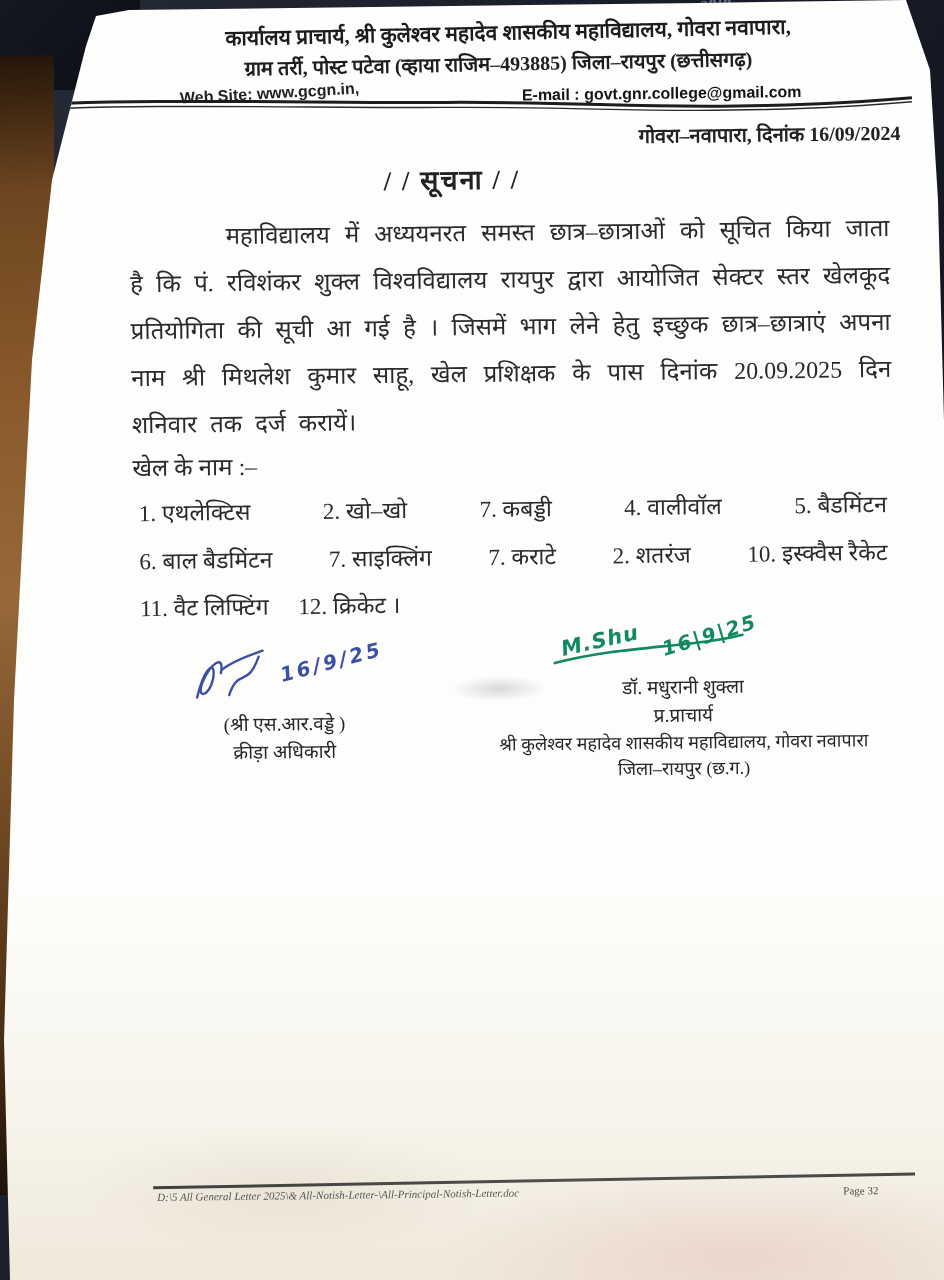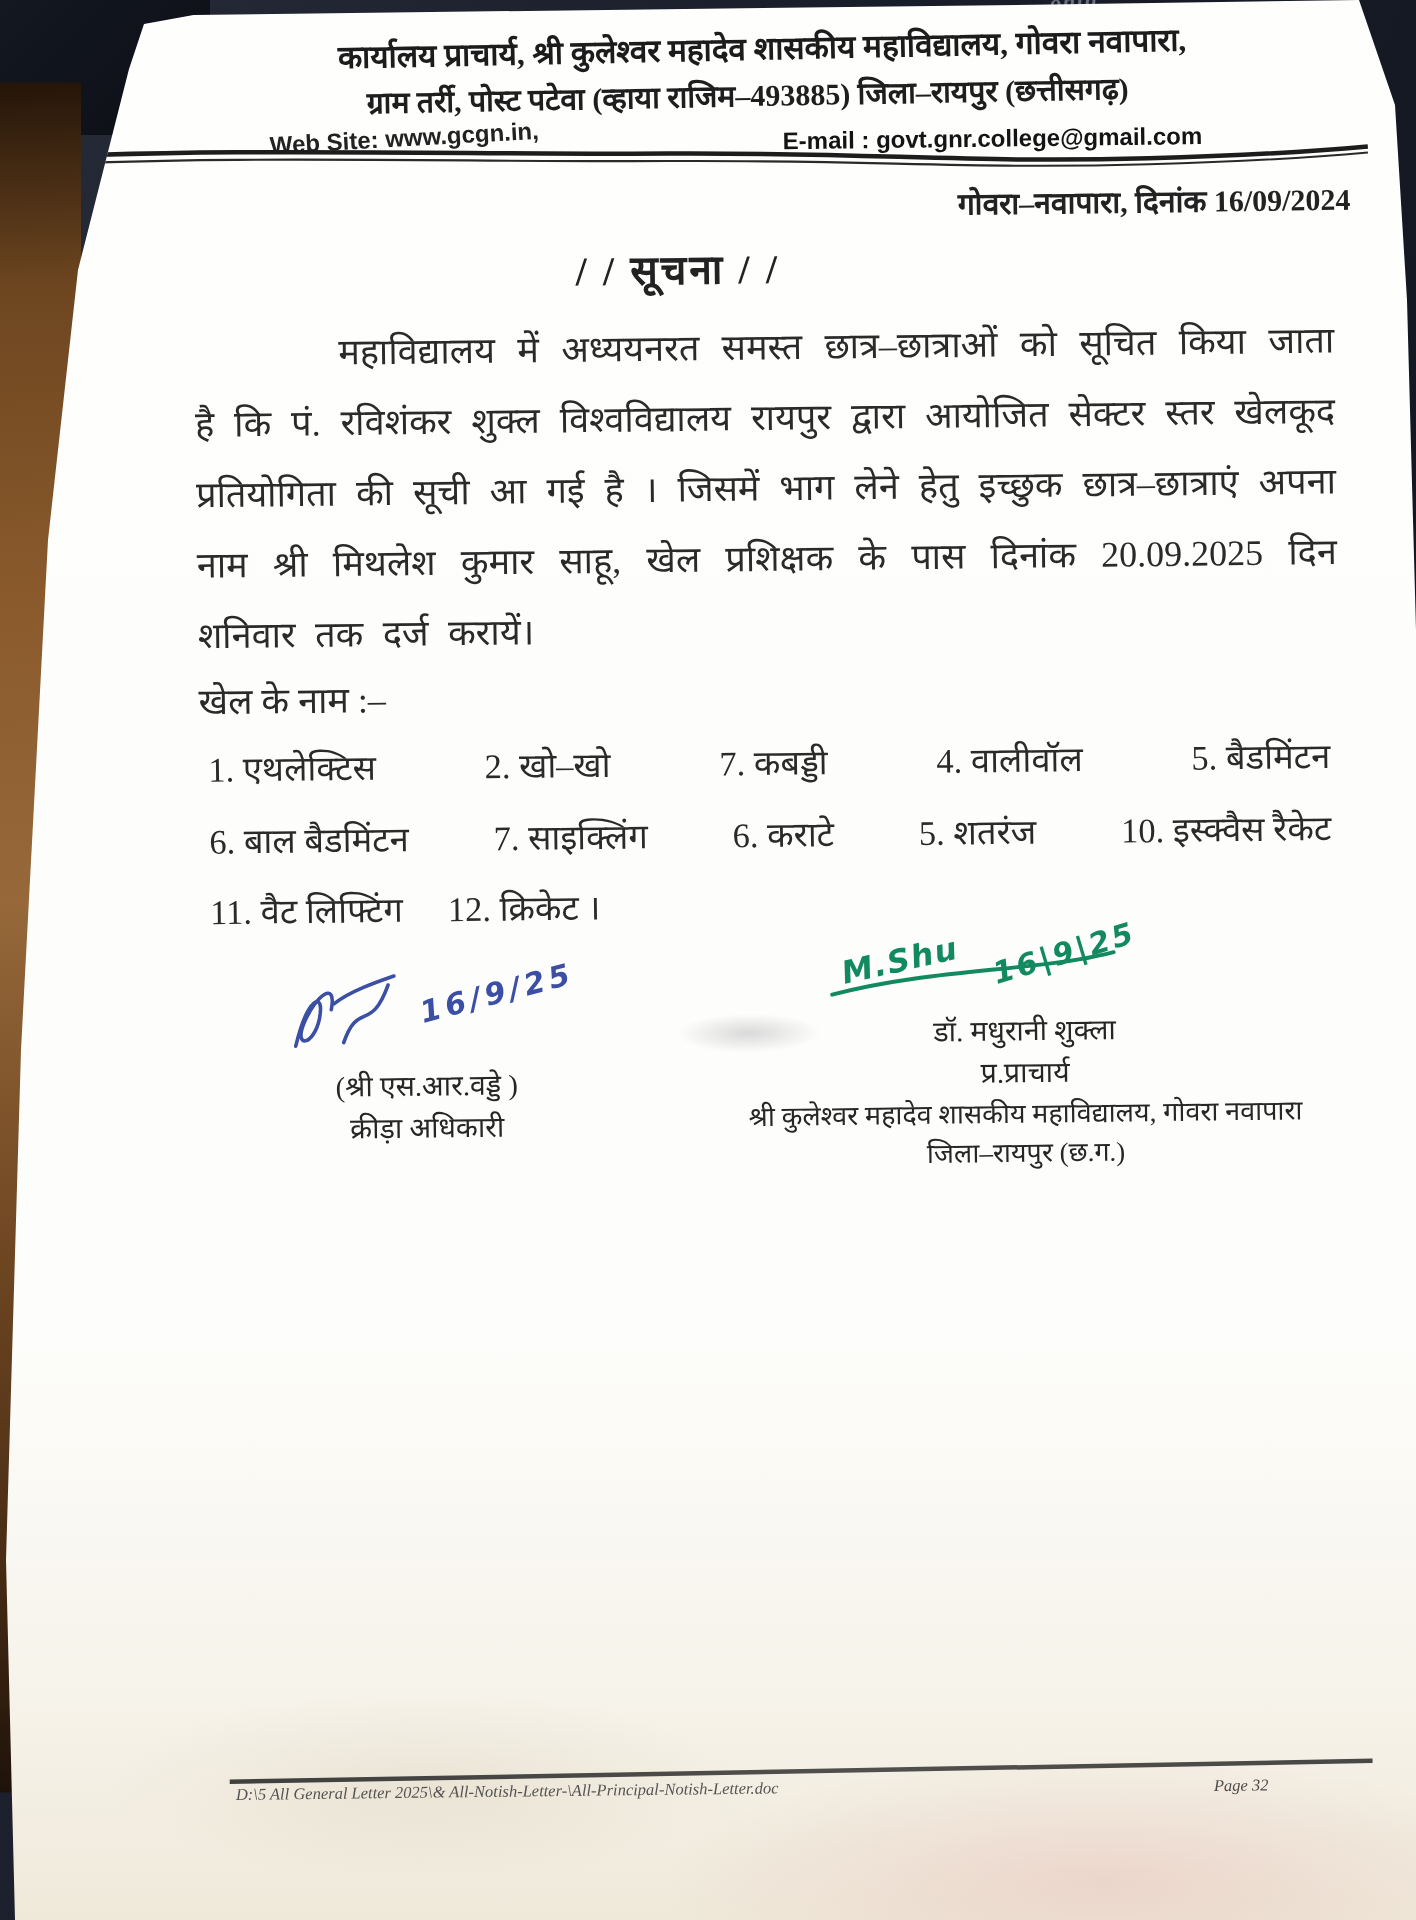--- a/index.html
+++ b/index.html
@@ -66,22 +66,22 @@
   .sig-left-scribble{position:relative;height:72px;}
   .sig-right-scribble{position:relative;height:52px;}
   .smudge{position:absolute;left:450px;top:676px;width:96px;height:26px;border-radius:50%;
     background:radial-gradient(closest-side,rgba(110,110,115,.25),rgba(110,110,115,0));}
 
   .footer-rule{position:absolute;left:146px;top:1180px;width:762px;height:3px;
     background:linear-gradient(90deg,#222 0%,#333 55%,#2a2a2a 100%);
     transform:rotate(-0.35deg);opacity:.85;}
   .footer-path{position:absolute;left:150px;top:1187px;
     font-family:"Liberation Serif",serif;font-style:italic;font-size:11px;color:#3a3a3a;opacity:.85;}
-  .footer-page{position:absolute;left:802px;top:1189px;
-    font-family:"Liberation Serif",serif;font-style:italic;font-size:11px;color:#3a3a3a;opacity:.9;}
+  .footer-page{position:absolute;left:836px;top:1189px;
+    font-family:"Liberation Serif",serif;font-size:11px;color:#3a3a3a;opacity:.9;}
 </style>
 </head>
 <body>
 
 <div class="photo-bg">
   <div class="bg-topleft"></div>
   <span class="bg-paper-text">ohin</span>
   <div class="wood-strip"></div>
 </div>
 
@@ -107,22 +107,22 @@
     <div class="sport-row r1">
         <span class="sport-item">1. एथलेक्टिस</span>
         <span class="sport-item">2. खो–खो</span>
         <span class="sport-item">7. कबड्डी</span>
         <span class="sport-item">4. वालीवॉल</span>
         <span class="sport-item">5. बैडमिंटन</span>
       </div>
     <div class="sport-row r2">
         <span class="sport-item">6. बाल बैडमिंटन</span>
         <span class="sport-item">7. साइक्लिंग</span>
-        <span class="sport-item">6. कराटे</span>
-        <span class="sport-item">5. शतरंज</span>
+        <span class="sport-item">7. कराटे</span>
+        <span class="sport-item">2. शतरंज</span>
         <span class="sport-item">10. इस्क्वैस रैकेट</span>
       </div>
     <div class="sport-row r3">
         <span class="sport-item">11. वैट लिफ्टिंग</span>
         <span class="sport-item">12. क्रिकेट ।</span>
       </div>
 
     <div class="smudge"></div>
 
     <div class="sig-left">

